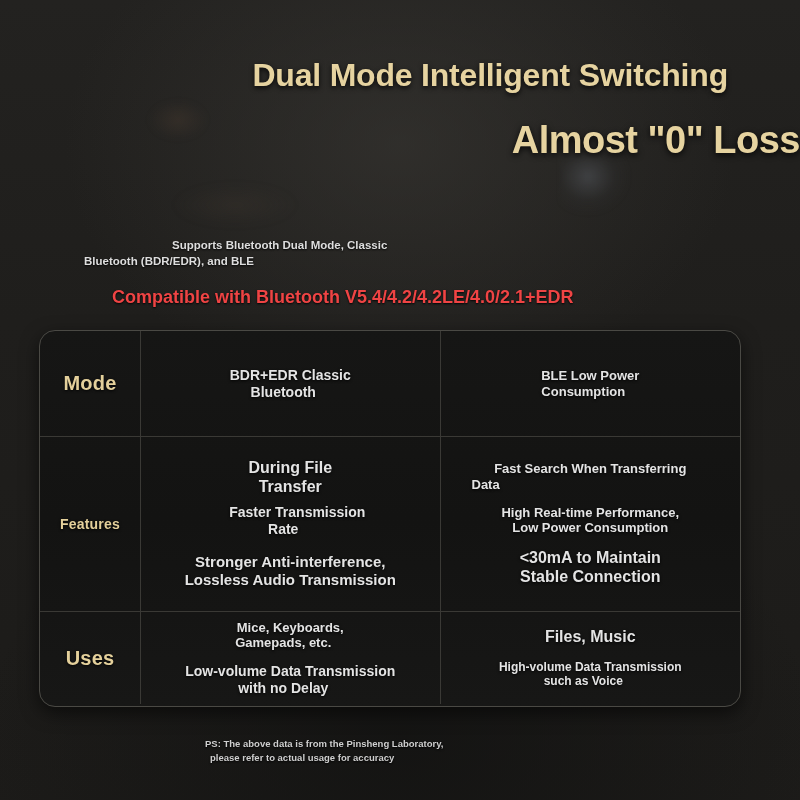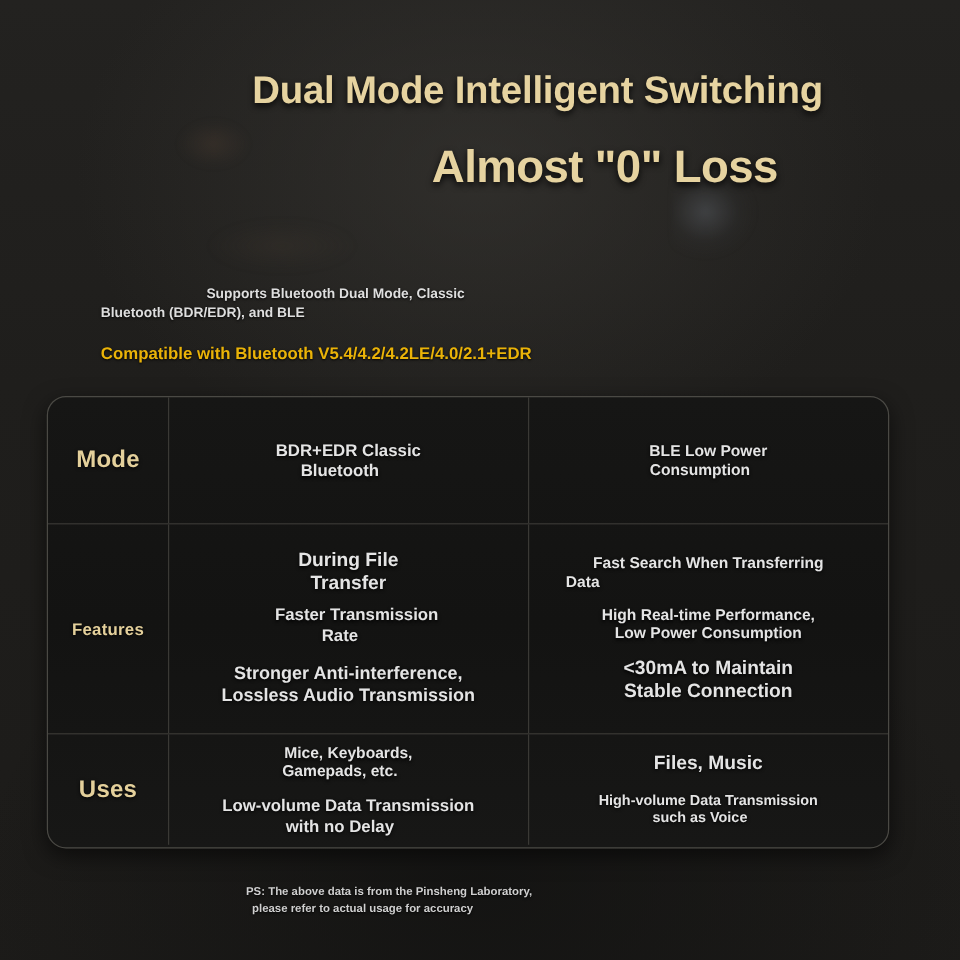--- a/index.html
+++ b/index.html
@@ -82,21 +82,21 @@
   .page {
     position: relative;
     width: 800px;
     height: 800px;
   }
 
   .headline-block {
     position: absolute;
     left: 0; top: 58px;
     width: 800px;
-    text-align: center;
+    text-align: right;
   }
   .headline {
     margin: 0;
     padding: 0 0 0 168px;
     max-width: 560px;
     font-size: 32px;
     font-weight: bold;
     line-height: 1.08;
     letter-spacing: -0.2px;
     color: #e6d3a0;
@@ -125,23 +125,23 @@
     font-weight: bold;
     line-height: 1.35;
     color: #dedede;
     text-shadow: 0 1px 2px rgba(0,0,0,0.9);
   }
   .bullet-line.indent {
     padding-left: 84px;
   }
   .bullet-line.compat {
     padding-top: 16px;
-    padding-left: 84px;
-    font-size: 14px;
-    color: #eab308;
+    padding-left: 112px;
+    font-size: 18px;
+    color: #ef4444;
   }
 
   
   .table-wrap {
     position: absolute;
     left: 39px;
     top: 330px;
     width: 700px;
     height: 375px;
     border: 1px solid #4a4944;

